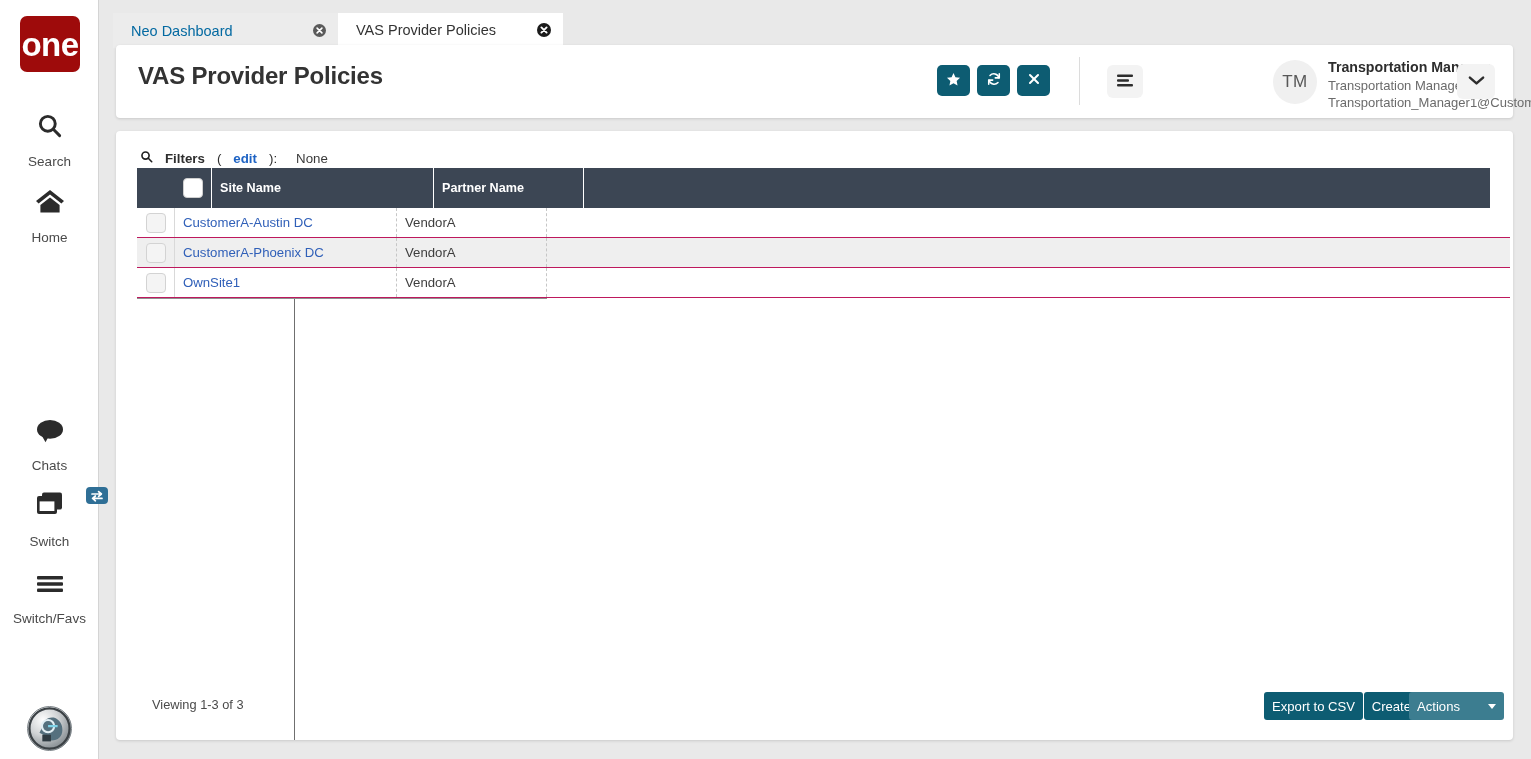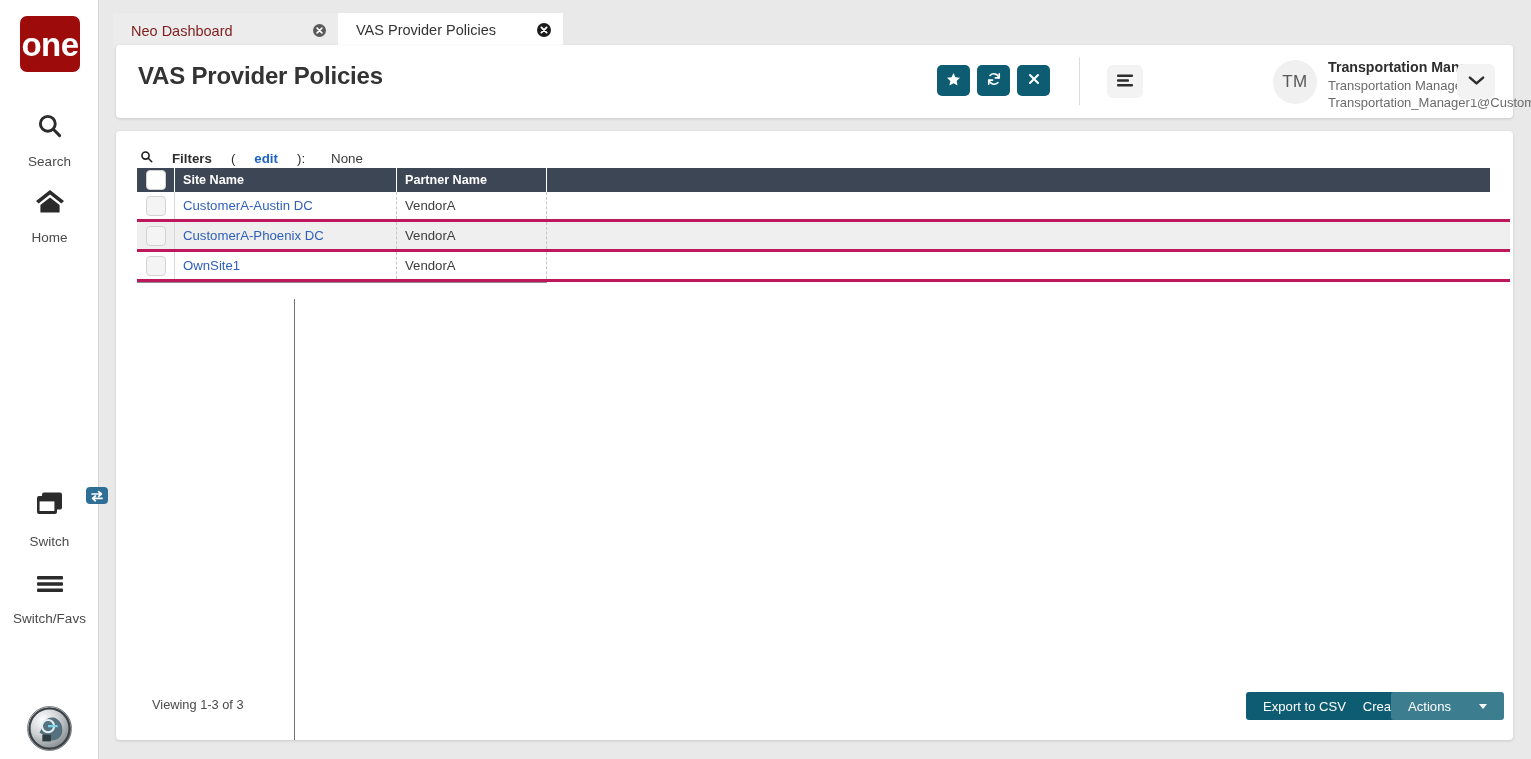--- a/index.html
+++ b/index.html
@@ -67,21 +67,21 @@
   }
   .tab {
     position: absolute; top: 13px; height: 35px;
     display: flex; align-items: center;
     padding: 0 12px 0 18px;
     cursor: pointer;
     font-size: 14.5px;
   }
   .tab .lbl { white-space: nowrap; }
   .tab.inactive { background: #ececec; color: #6d6d6d; }
-  .tab.inactive .lbl { color: #7f1d1d; }
+  .tab.inactive .lbl { color: #0369a1; }
   .tab.active {
     background: #ffffff;
     border-bottom: 2.5px solid #1c6e84;
     color: #333;
   }
   .tab .closer { margin-left: auto; padding-left: 14px; display: flex; align-items: center; }
 
   
   #card {
     position: absolute; left: 17px; top: 45px; width: 1397px; height: 73px;
@@ -125,50 +125,50 @@
 
   
   #tablecard {
     position: absolute; left: 17px; top: 131px; width: 1397px; height: 609px;
     background: #ffffff; border-radius: 4px;
     box-shadow: 0 1px 3px rgba(0,0,0,.14);
     overflow: hidden;
   }
   #filters {
     position: absolute; left: 24px; top: 19px;
-    display: flex; align-items: center; gap: 19px;
+    display: flex; align-items: center; gap: 12px;
     font-size: 13.3px; color: #2e2e2e;
   }
   #filters b { font-weight: 700; }
   #filters a { color: #1e63c4; text-decoration: none; font-weight: 700; cursor: pointer; }
   #filters .none { color: #3a3a3a; margin-left: 7px; }
 
   #grid { position: absolute; left: 21px; top: 37px; right: 3px; }
   #ghead {
-    position: relative; height: 24px; width: 1353px;
-    background: #3c4654; display: flex; align-items: stretch;
+    position: relative; height: 40px; width: 1353px;
+    background: #3c4654; display: flex; align-items: stretch; padding-left: 37px;
   }
   .hcell {
     display: flex; align-items: center;
     font-size: 12.6px; font-weight: 700; color: #ffffff;
     padding-left: 8px;
     border-right: 1px solid #ffffff;
   }
   .hcheck { width: 38px; justify-content: center; padding-left: 0; }
   .hsite { width: 222px; }
   .hpartner { width: 150px; }
   .hfill { flex: 1; border-right: none; }
   .chk {
     width: 20px; height: 20px; border-radius: 4px;
     background: #ffffff; border: 1px solid #cfcfcf;
     cursor: pointer;
   }
   .chk.row { background: #f4f4f4; border: 1px solid #d3d3d3; }
 
-  .grow { display: flex; height: 30px; align-items: stretch; border-bottom: 3px solid #be185d; text-align: center; }
+  .grow { display: flex; height: 30px; align-items: stretch; border-bottom: 1px solid #be185d; text-align: center; }
   .grow.alt { background: #efefef; }
   .gcell {
     display: flex; align-items: center;
     font-size: 13.2px; color: #3d3d3d;
     padding-left: 8px;
   }
   .gcheck { width: 38px; justify-content: center; padding-left: 0; border-right: 1px solid #d9d9d9; }
   .gsite { width: 222px; border-right: 1px dashed #c6c6c6; }
   .gsite a { color: #2f5fb8; text-decoration: none; cursor: pointer; font-size: 13.2px; }
   .gpartner { width: 150px; border-right: 1px dashed #c6c6c6; }
@@ -181,21 +181,21 @@
   #viewing {
     position: absolute; left: 36px; top: 566px;
     font-size: 12.8px; color: #4a4a4a;
   }
   .actbtn {
     position: absolute; top: 561px; height: 28px;
     border: none; border-radius: 3px;
     color: #ffffff; font-size: 13.1px;
     font-family: "Liberation Sans", sans-serif;
     display: flex; align-items: center; justify-content: center;
-    cursor: pointer; padding: 0 17px;
+    cursor: pointer; padding: 0 8px;
   }
   #btn-export { right: 150px; background: #0d5c72; }
   #btn-create { right: 94px; background: #0d5c72; }
   #btn-actions { right: 9px; background: #3c7d90; gap: 28px; }
   .caret {
     width: 0; height: 0;
     border-left: 4.5px solid transparent; border-right: 4.5px solid transparent;
     border-top: 5.5px solid #ffffff;
   }
 </style>
@@ -225,20 +225,29 @@
         <svg width="30" height="27" viewBox="0 0 30 27" fill="#2b2b2b">
           <path d="M15 2 L29 13 L26.4 15.6 L15 6.6 L3.6 15.6 L1 13 Z"></path>
           <path d="M15 9.4 L24.6 17 L24.6 24.4 L5.4 24.4 L5.4 17 Z"></path>
         </svg>
       </span>
       <span class="rail-lbl">Home</span>
     </div>
 
 
 
+    <div class="rail-item" style="top:409px">
+      <span class="rail-ico">
+        <svg width="30" height="26" viewBox="0 0 30 26" fill="#2b2b2b">
+          <ellipse cx="15" cy="12.4" rx="13" ry="9.4"></ellipse>
+          <path d="M7 19 L10.5 25.2 L13.6 19.6 Z"></path>
+        </svg>
+      </span>
+      <span class="rail-lbl">Chats</span>
+    </div>
 
     <div class="rail-item" style="top:485px">
       <span class="rail-ico">
         <svg width="34" height="28" viewBox="0 0 34 28" fill="#2b2b2b">
           <rect x="9" y="1.5" width="20" height="17" rx="2"></rect>
           <rect x="4" y="5" width="20" height="18" rx="2"></rect>
           <rect x="6.6" y="10.4" width="14.8" height="9.6" fill="#ffffff"></rect>
         </svg>
         <span class="switch-badge">
           <svg width="14" height="12" viewBox="0 0 14 12" fill="none" stroke="#ffffff" stroke-width="1.7" stroke-linecap="round" stroke-linejoin="round">

